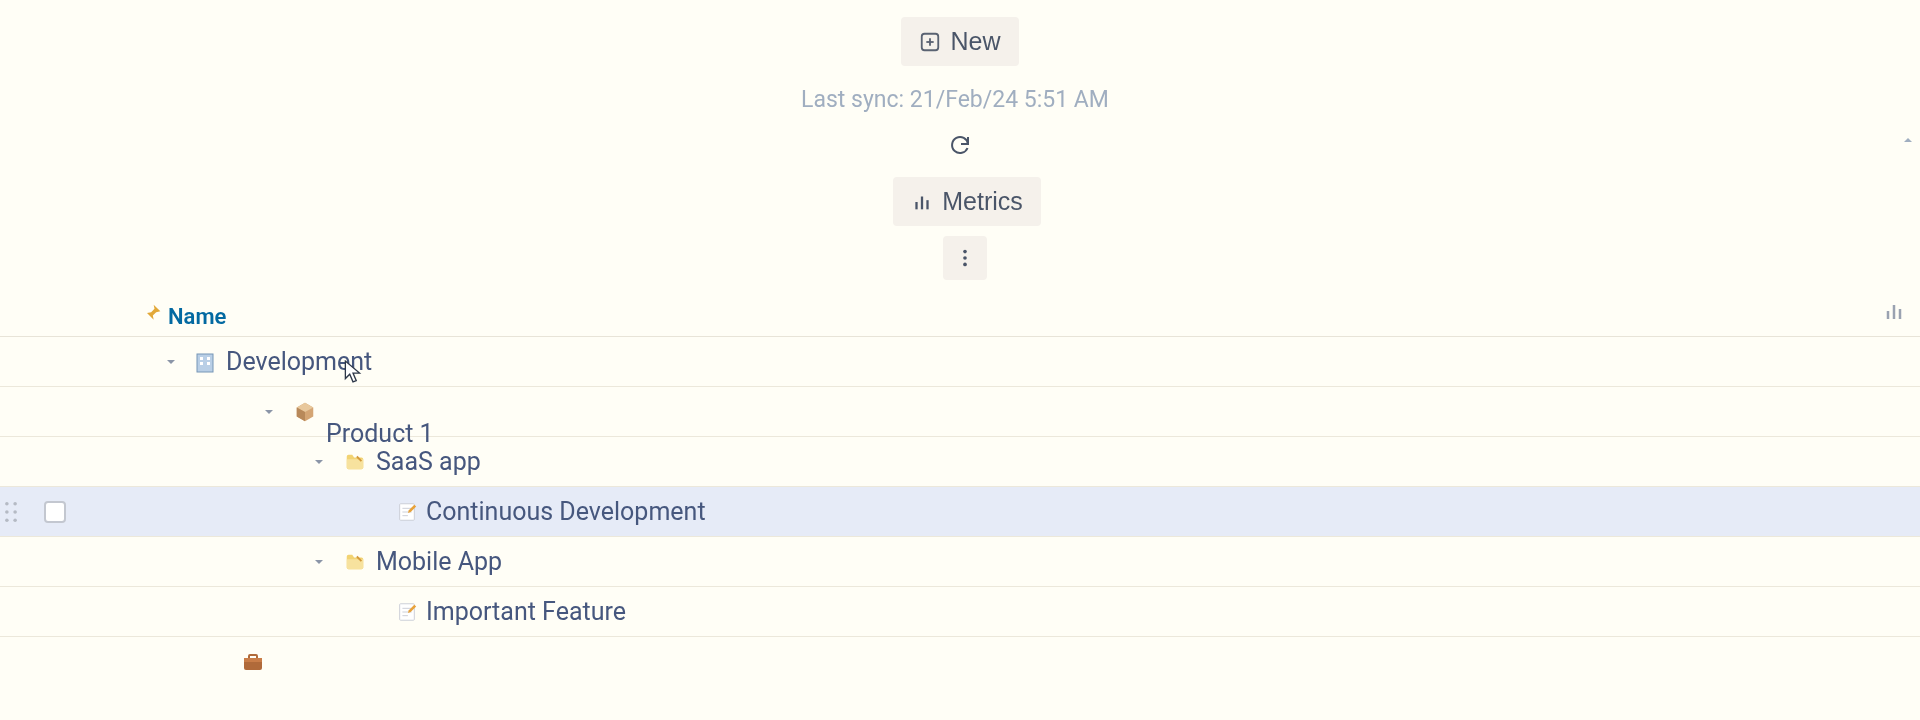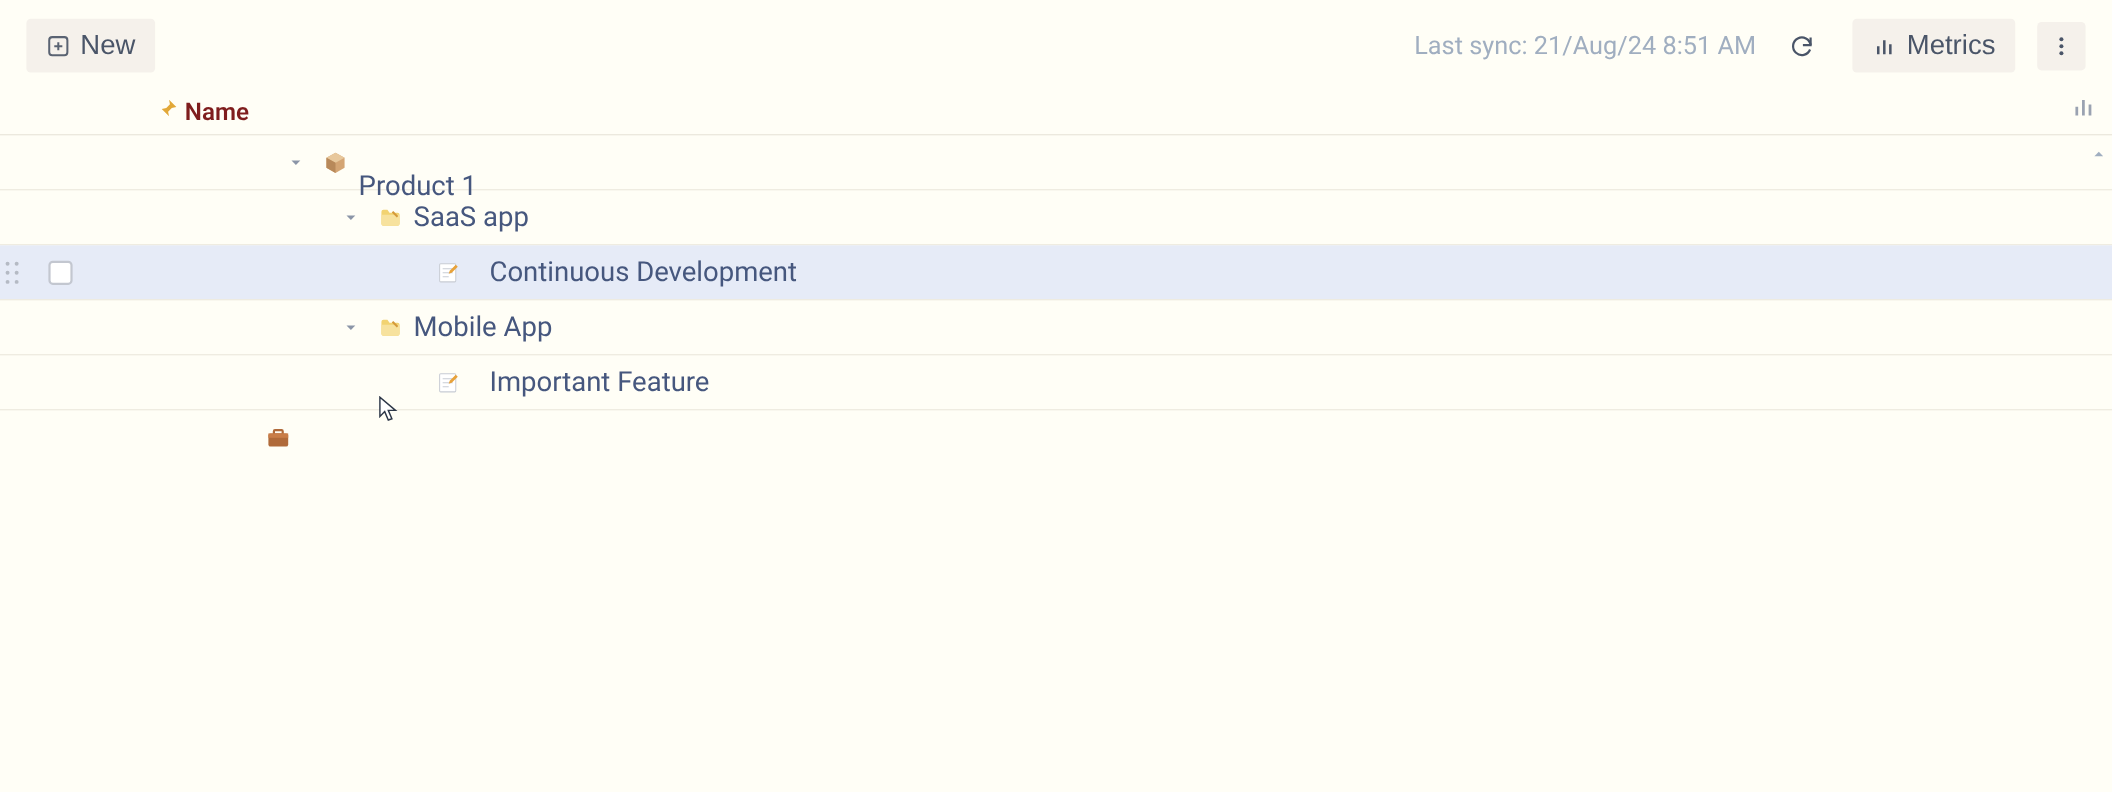--- a/index.html
+++ b/index.html
@@ -13,20 +13,21 @@
     overflow: hidden;
     position: relative;
   }
 
   
   .toolbar {
     display: flex;
     align-items: center;
     padding: 17px 24px 17px 24px;
     gap: 10px;
+    flex-direction: column;
   }
   .btn {
     display: inline-flex;
     align-items: center;
     gap: 9px;
     background: #f5f1eb;
     border-radius: 4px;
     padding: 10px 18px;
     font-size: 25px;
     color: #4a5568;
@@ -53,21 +54,21 @@
   .header-row {
     display:flex;
     align-items:center;
     border-bottom:1px solid #e8e4d8;
     height:40px;
     position:relative;
   }
   .header-row .pin { position:absolute; left:142px; top:6px; }
   .header-row .name-label {
     position:absolute; left:168px;
-    font-size:22px; font-weight:600; color:#7f1d1d;
+    font-size:22px; font-weight:600; color:#0369a1;
   }
   .header-row .right-icon {
     position:absolute; right:14px; top:2px;
     color:#9aa2b1;
   }
 
   
   .tree { }
   .row {
     display:flex;
@@ -92,21 +93,21 @@
   }
   .row.hover {
     background: linear-gradient(#e6ebf7,#e6ebf7);
   }
 
   
   .lv0 .chev { left:160px; } .lv0 .icon { left:192px; } .lv0 .label { left:226px; }
   .lv1 .chev { left:210px; } .lv1 .icon { left:240px; } .lv1 .label { left:276px; }
   .lv2 .chev { left:258px; } .lv2 .icon { left:292px; } .lv2 .label { left:326px;margin-top:44px; }
   .lv3 .chev { left:308px; } .lv3 .icon { left:342px; } .lv3 .label { left:376px; }
-  .lv4 .icon { left:394px; } .lv4 .label { left:445px; }
+  .lv4 .icon { left:394px; } .lv4 .label { left:426px; }
 
   
   .row .drag {
     position:absolute; left:4px; top:14px;
     color:#b5bac4; cursor:grab;
   }
   .row .checkbox {
     position:absolute; left:44px; top:14px;
     width:22px; height:22px; border:2px solid #c3c7d0; border-radius:4px; background:#fff;
   }
@@ -131,21 +132,21 @@
         <rect x="3" y="3" width="18" height="18" rx="3"></rect>
         <line x1="12" y1="8" x2="12" y2="16"></line>
           <line x1="8" y1="12" x2="16" y2="12"></line>
       </svg>
     </span>
     <span>New</span>
   </button>
 
   <div class="spacer"></div>
 
-  <span class="sync-text">Last sync: 21/Aug/24 8:51 AM</span>
+  <span class="sync-text">Last sync: 21/Feb/24 5:51 AM</span>
 
   <span class="icon-btn">
     <svg viewBox="0 0 24 24" width="24" height="24" fill="none" stroke="#4a5568" stroke-width="2">
       <path d="M20 11a8 8 0 10-.5 4"></path>
         <polyline points="20 4 20 11 13 11"></polyline>
     </svg>
   </span>
 
   <button class="btn" style="margin-left:14px">
     <span class="ic">
@@ -178,20 +179,37 @@
     <svg viewBox="0 0 24 24" width="24" height="24" fill="none" stroke="#9aa2b1" stroke-width="2.5">
       <line x1="6" y1="20" x2="6" y2="12"></line>
         <line x1="12" y1="20" x2="12" y2="6"></line>
         <line x1="18" y1="20" x2="18" y2="10"></line>
     </svg>
   </span>
 </div>
 
 <div class="tree">
 
+  <div class="row lv0">
+    <span class="chev">
+        <svg width="16" height="16" viewBox="0 0 24 24" fill="#8b95a7">
+          <path d="M6 9l6 6 6-6z"></path>
+        </svg>
+      </span>
+    <span class="icon">
+      <svg width="24" height="24" viewBox="0 0 24 24">
+          <rect x="4" y="4" width="16" height="18" fill="#b9cfe6" stroke="#7796b6"></rect>
+          <rect x="7" y="7" width="3" height="3" fill="#fff"></rect>
+          <rect x="14" y="7" width="3" height="3" fill="#fff"></rect>
+          <rect x="7" y="12" width="3" height="3" fill="#fff"></rect>
+          <rect x="14" y="12" width="3" height="3" fill="#fff"></rect>
+        </svg>
+    </span>
+    <span class="label">Development</span>
+  </div>
 
 
   <div class="row lv2">
     <span class="chev">
         <svg width="16" height="16" viewBox="0 0 24 24" fill="#8b95a7">
           <path d="M6 9l6 6 6-6z"></path>
         </svg>
       </span>
     <span class="icon">
       <svg width="22" height="22" viewBox="0 0 24 24">

